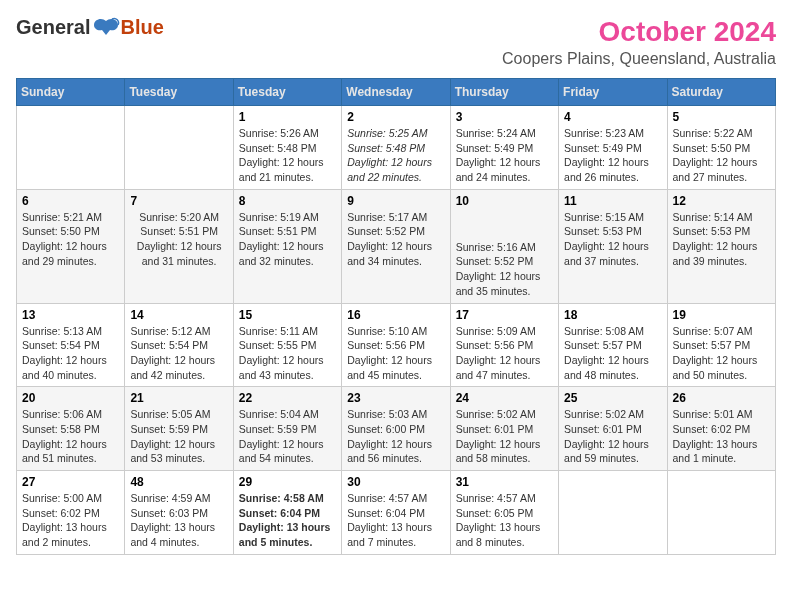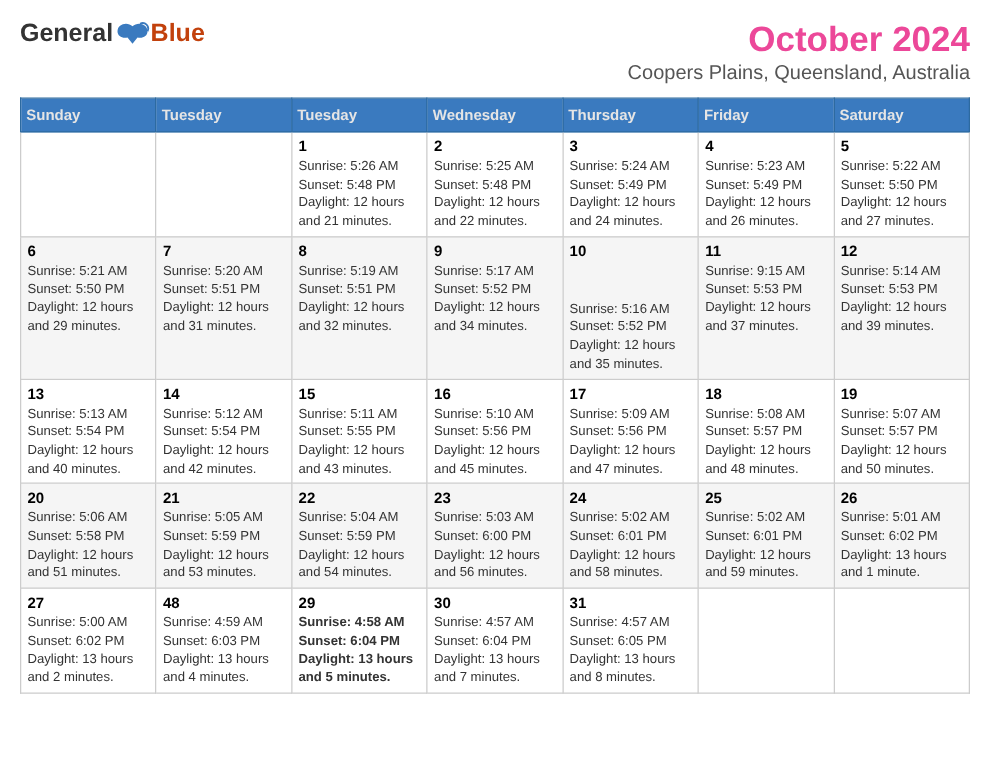--- a/index.html
+++ b/index.html
@@ -124,21 +124,21 @@
         <td class="empty-cell"></td>
         <td class="empty-cell"></td>
         <td>
           <span class="day-number">1</span>
           <div class="day-info" style="white-space: pre-line;">Sunrise: 5:26 AM
 Sunset: 5:48 PM
 Daylight: 12 hours and 21 minutes.</div>
         </td>
         <td>
           <span class="day-number">2</span>
-          <div class="day-info" style="white-space: pre-line;">Sunrise: 5:25 AM
+          <div class="day-info" style="white-space: pre-line; font-style: italic;">Sunrise: 5:25 AM
 Sunset: 5:48 PM
 Daylight: 12 hours and 22 minutes.</div>
         </td>
         <td>
           <span class="day-number">3</span>
           <div class="day-info" style="white-space: pre-line;">Sunrise: 5:24 AM
 Sunset: 5:49 PM
 Daylight: 12 hours and 24 minutes.</div>
         </td>
         <td>
@@ -156,21 +156,21 @@
       </tr>
       <tr>
         <td>
           <span class="day-number">6</span>
           <div class="day-info" style="white-space: pre-line;">Sunrise: 5:21 AM
 Sunset: 5:50 PM
 Daylight: 12 hours and 29 minutes.</div>
         </td>
         <td>
           <span class="day-number">7</span>
-          <div class="day-info" style="white-space: pre-line;">Sunrise: 5:20 AM
+          <div class="day-info" style="white-space: pre-line; text-align: center;">Sunrise: 5:20 AM
 Sunset: 5:51 PM
 Daylight: 12 hours and 31 minutes.</div>
         </td>
         <td>
           <span class="day-number">8</span>
           <div class="day-info" style="white-space: pre-line;">Sunrise: 5:19 AM
 Sunset: 5:51 PM
 Daylight: 12 hours and 32 minutes.</div>
         </td>
         <td>
@@ -180,21 +180,21 @@
 Daylight: 12 hours and 34 minutes.</div>
         </td>
         <td>
           <span class="day-number">10</span>
           <div class="day-info" style="white-space: pre-line; margin-top: 32px;">Sunrise: 5:16 AM
 Sunset: 5:52 PM
 Daylight: 12 hours and 35 minutes.</div>
         </td>
         <td>
           <span class="day-number">11</span>
-          <div class="day-info" style="white-space: pre-line;">Sunrise: 9:15 AM
+          <div class="day-info" style="white-space: pre-line;">Sunrise: 5:15 AM
 Sunset: 5:53 PM
 Daylight: 12 hours and 37 minutes.</div>
         </td>
         <td>
           <span class="day-number">12</span>
           <div class="day-info" style="white-space: pre-line;">Sunrise: 5:14 AM
 Sunset: 5:53 PM
 Daylight: 12 hours and 39 minutes.</div>
         </td>
       </tr>

